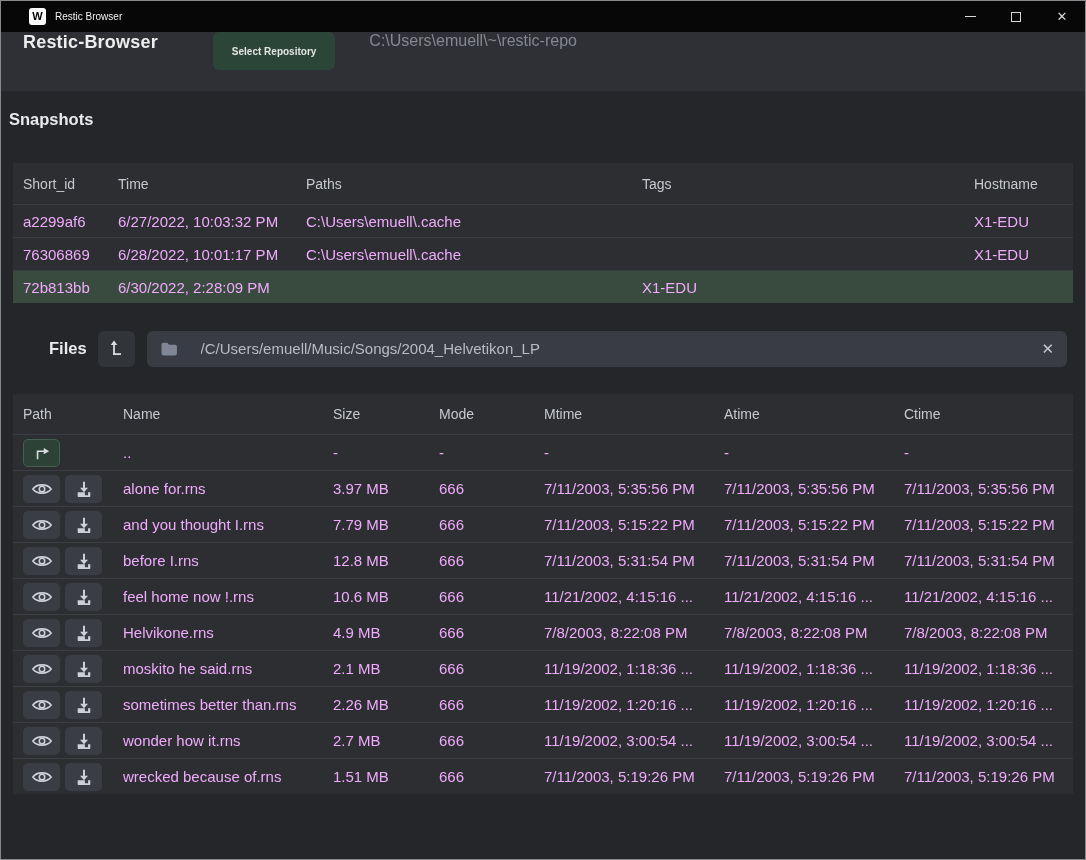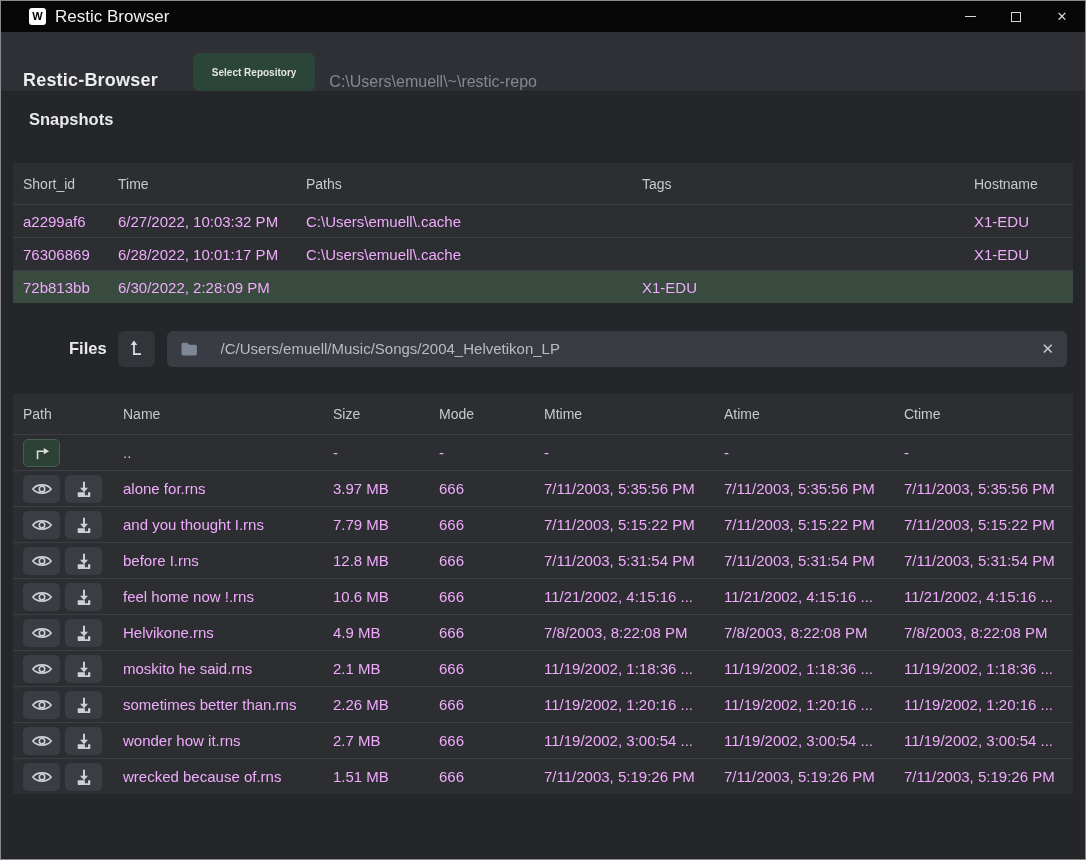--- a/index.html
+++ b/index.html
@@ -14,39 +14,39 @@
     overflow:hidden;
   }
 
   
   .titlebar { height:31px; background:#070708; display:flex; align-items:center; flex:0 0 auto; }
   .app-icon {
     width:17px; height:17px; margin-left:28px; background:#ffffff; border-radius:3px;
     display:flex; align-items:center; justify-content:center;
     color:#000; font-weight:bold; font-size:11px; line-height:1;
   }
-  .titlebar-title { margin-left:9px; color:#f0f0f0; font-size:17px; }
+  .titlebar-title { margin-left:9px; color:#f0f0f0; font-size:10px; }
   .win-controls { margin-left:auto; display:flex; height:100%; }
   .win-btn { width:46px; height:100%; display:flex; align-items:center; justify-content:center; background:transparent; border:none; padding:0; cursor:default; }
   .min-glyph { width:11px; height:1px; background:#d6d6d6; }
   .max-glyph { width:10px; height:10px; border:1px solid #d6d6d6; background:transparent; }
   .close-glyph { color:#d6d6d6; font-size:13px; line-height:1; }
 
   
-  .header { height:59px; background:#2e3035; display:flex; align-items:flex-end; padding:0 22px; flex:0 0 auto; }
+  .header { height:59px; background:#2e3035; display:flex; align-items:flex-start; padding:0 22px; flex:0 0 auto;gap:20px; }
   .app-title { font-size:18px; font-weight:bold; color:#eceded; letter-spacing:.2px; }
   .select-repo-btn {
     margin-left:35px; height:38px; padding:0 19px;
     background:#2b4538; color:#e5e5e5; font-family:inherit;
     font-size:10px; font-weight:bold; border:none; border-radius:6px;
   }
   .repo-path { margin-left:14px; font-size:16px; color:#85888e; }
 
   
-  .band { display:flex; align-items:center; padding:0 28px; background:#25262a; flex:0 0 auto; }
+  .band { display:flex; align-items:center; padding:0 8px; background:#25262a; flex:0 0 auto; }
   .band.snapshots-band { height:57px; }
   .band.files-band { height:61px; padding-right:18px;margin-left:40px; }
   .section-title { font-size:16.5px; font-weight:bold; color:#e9eaec; }
 
   .root-btn {
     width:37px; height:36px; margin-left:11px; flex:0 0 auto;
     background:#313439; border:none; border-radius:6px;
     display:flex; align-items:center; justify-content:center; padding:0;
   }
   .path-bar {

